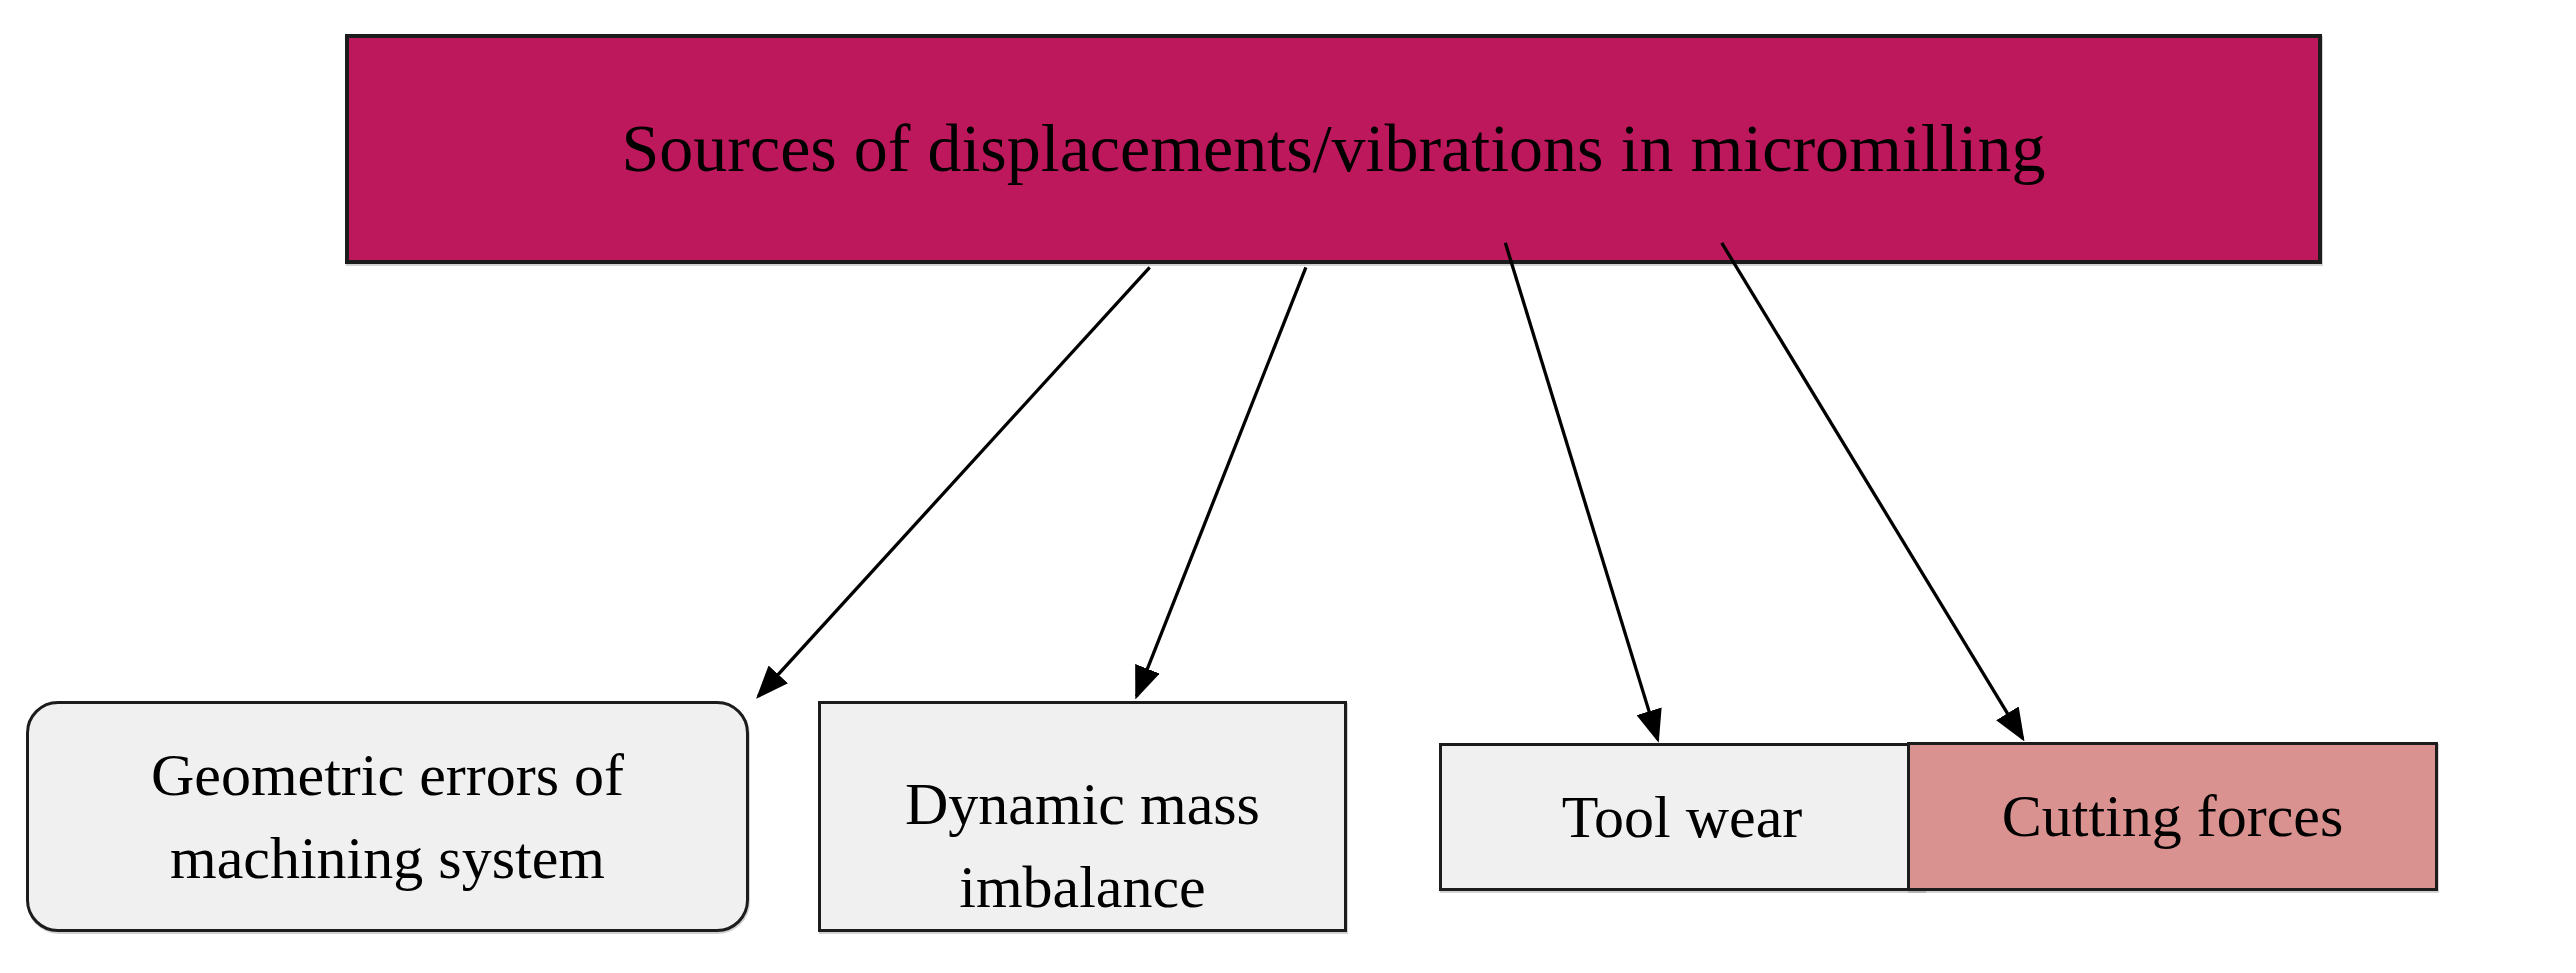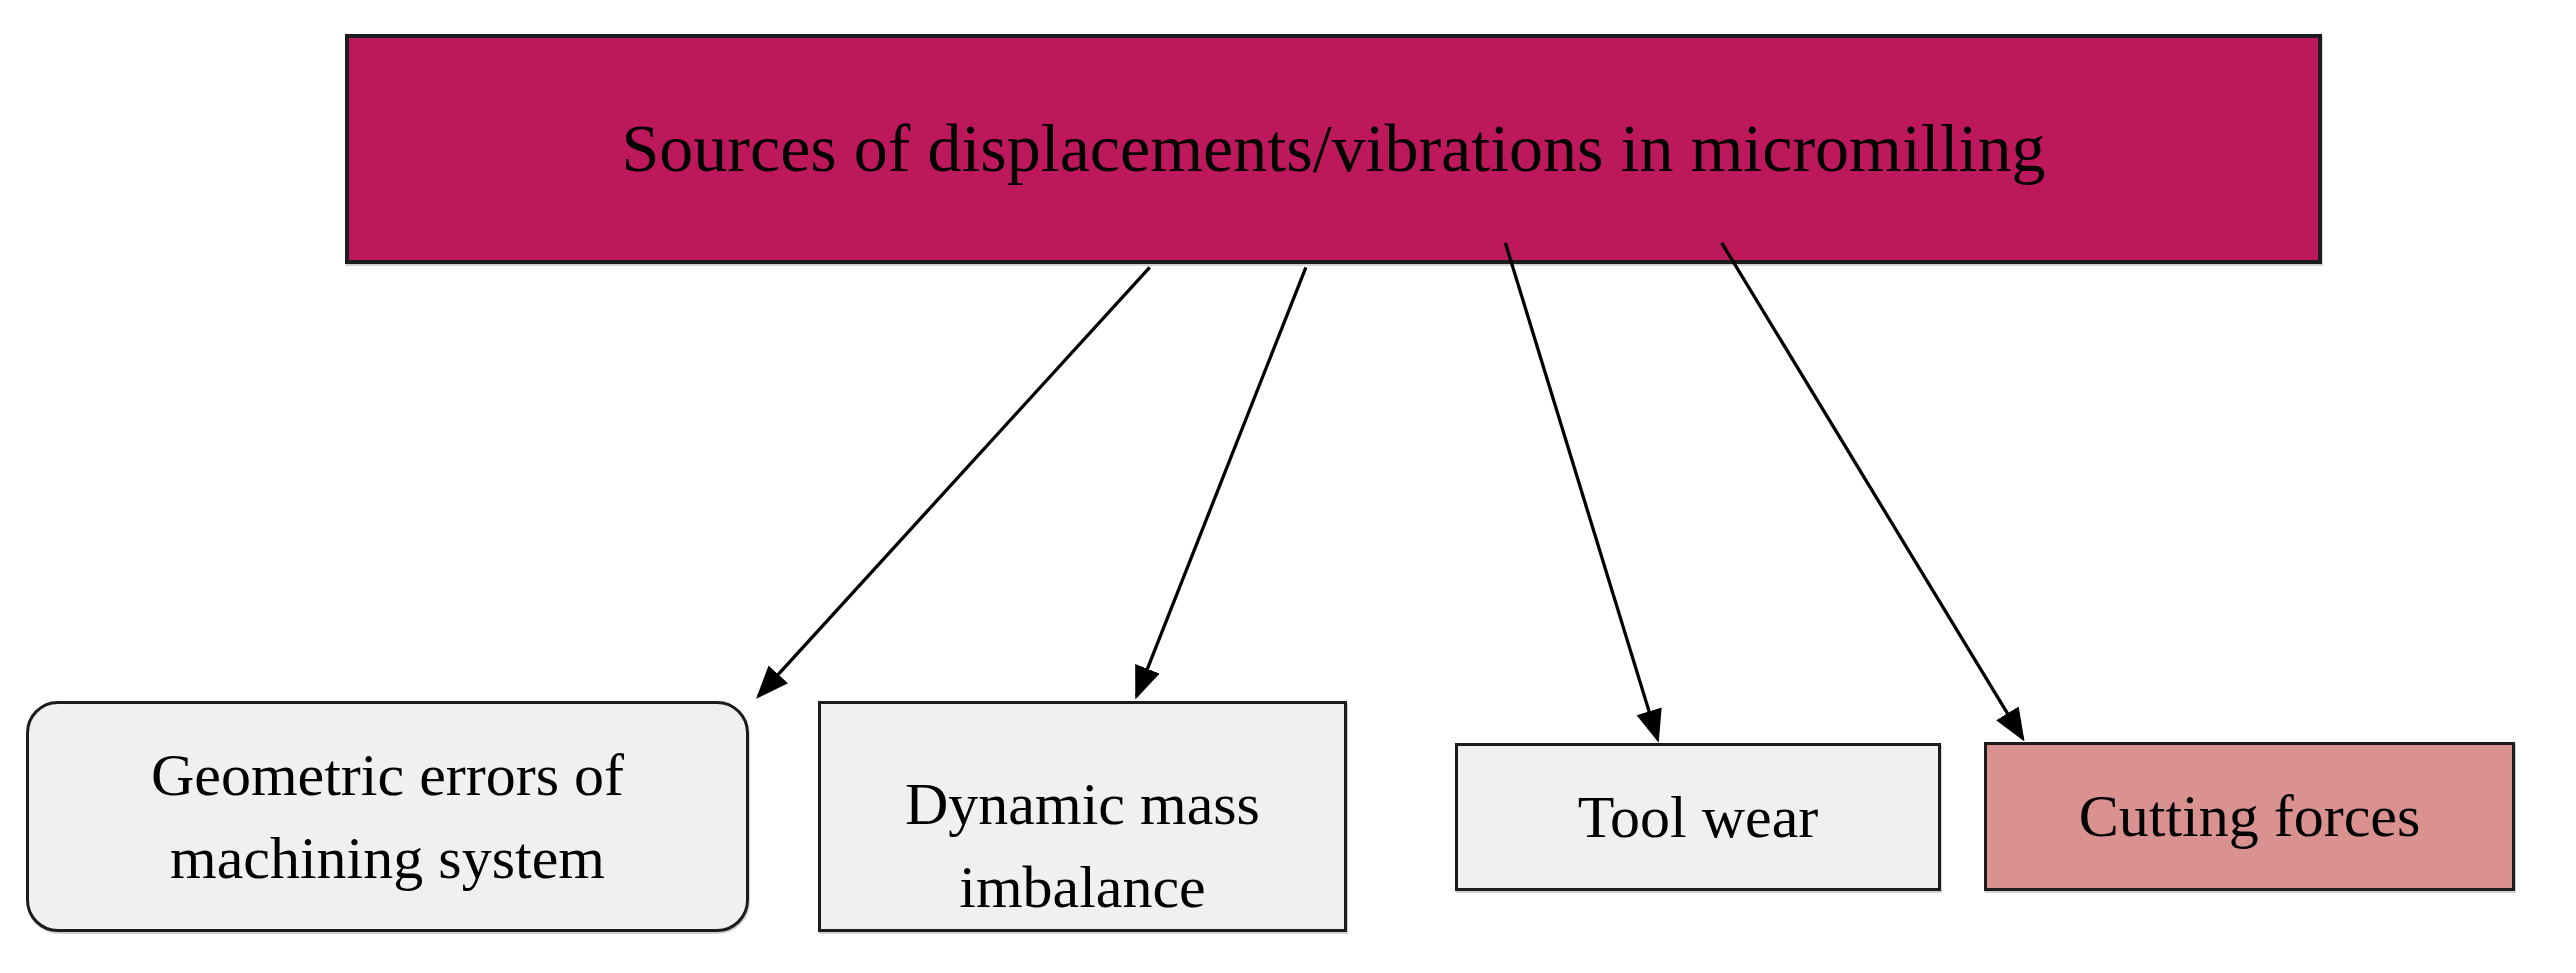--- a/index.html
+++ b/index.html
@@ -24,22 +24,22 @@
     box-shadow: 0.9px 1.9px 0 rgba(120,120,120,0.35);
   }
   .node-root {
     left: 345px; top: 34px; width: 1977px; height: 230px;
     font-size: 68px;
     border-width: 4.7px;
   }
   .node-child { font-size: 60px; }
   .node-geometric { left: 26px;   top: 701px; width: 723px; height: 231px; }
   .node-dynamic   { left: 818px;  top: 701px; width: 529px; height: 231px; align-items: flex-end; }
-  .node-toolwear  { left: 1439px; top: 743px; width: 486px; height: 148px; margin-left: 16px; }
-  .node-cutting   { left: 1984px; top: 742px; width: 531px; height: 149px; }
+  .node-toolwear  { left: 1439px; top: 743px; width: 486px; height: 148px; }
+  .node-cutting   { left: 1907px; top: 742px; width: 531px; height: 149px; }
   .edges {
     position: absolute;
     left: 0; top: 0;
     width: 2576px; height: 974px;
     pointer-events: none;
   }
   .edge { stroke: #000000; stroke-width: 3.5; fill: none; }
   .label { padding: 0 9.4px; }
 </style>
 </head>

